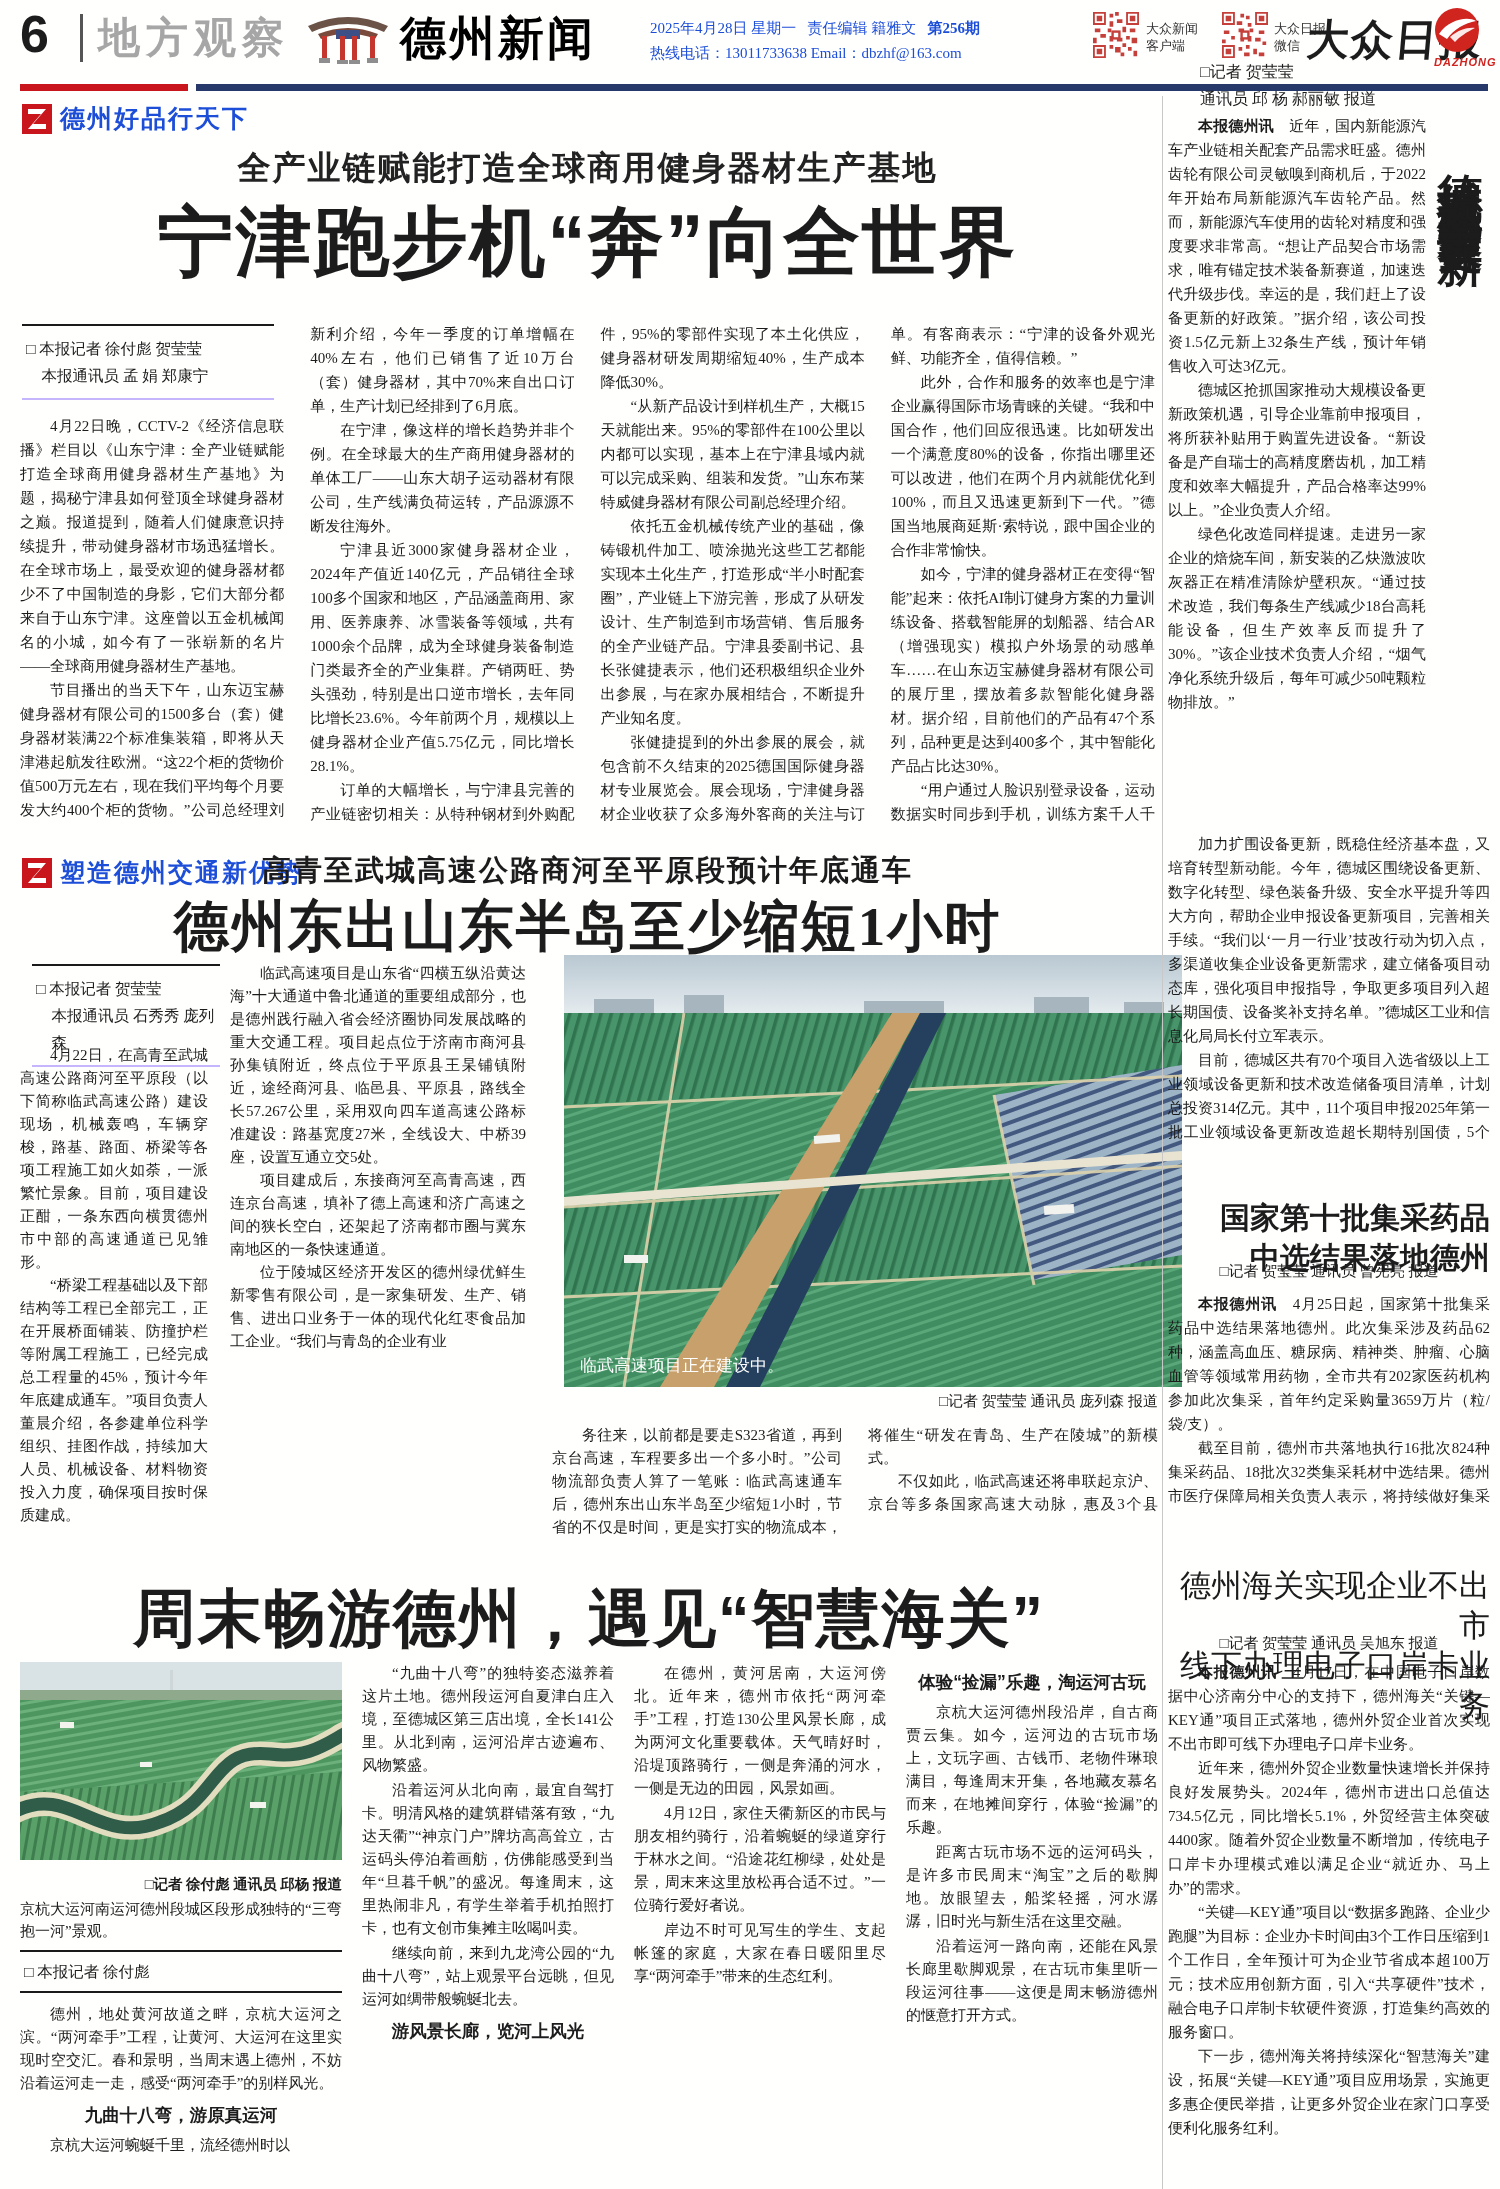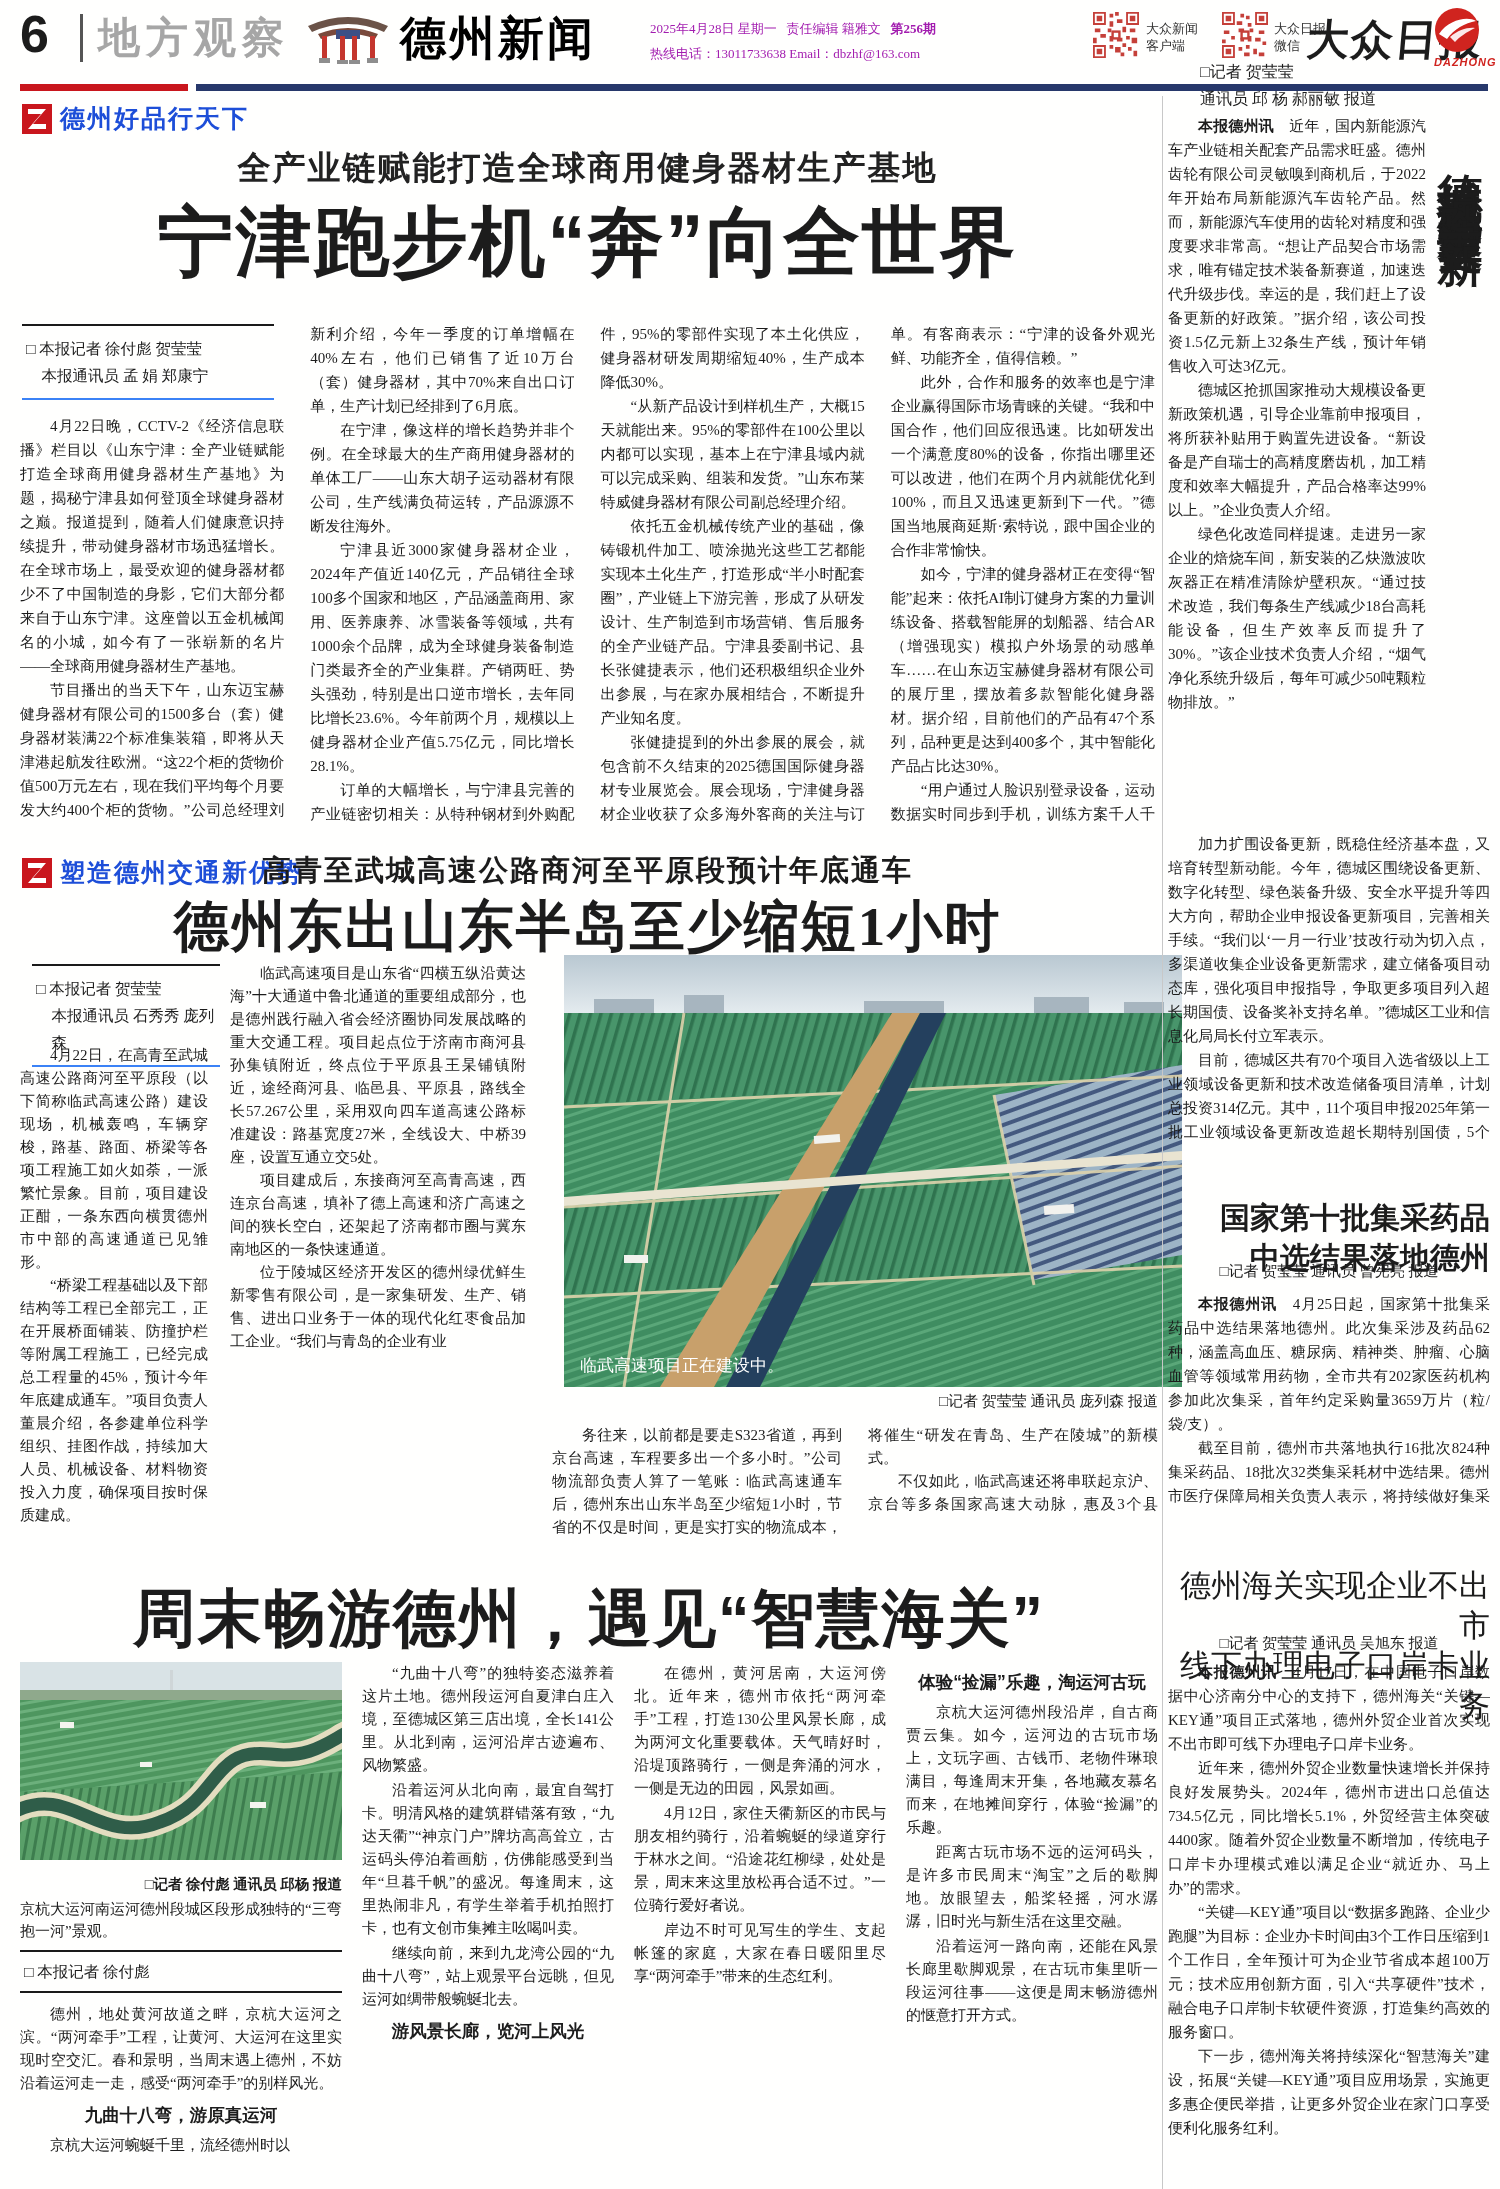--- a/index.html
+++ b/index.html
@@ -6,37 +6,37 @@
   .page{position:relative;width:1500px;height:2189px;background:#fffffe;overflow:hidden;
         font-family:"Liberation Serif","DejaVu Serif",serif;color:#1c1c1c;margin:0 auto;}
   .abs{position:absolute;}
   .sans{font-family:"Liberation Sans","DejaVu Sans",sans-serif;}
   .para{margin:0;text-indent:2em;text-align:justify;}
   
   .pagenum{left:20px;top:4px;font-size:52px;font-weight:900;}
   .hsep{left:80px;top:14px;width:3px;height:48px;background:#555;}
   .section-title{left:98px;top:10px;font-size:42px;font-weight:900;color:#a6a6a6;letter-spacing:6px;}
   .edition-title{left:400px;top:8px;font-size:46px;font-weight:900;color:#000;letter-spacing:3px;}
-  .dateblock{left:650px;top:16px;width:430px;font-size:13px;line-height:25px;color:#a21caf;}
+  .dateblock{left:650px;top:16px;width:430px;font-size:15px;line-height:25px;color:#1d4ed8;}
   .dateblock b{font-weight:700;}
   .qr{width:46px;height:46px;display:block;}
   .qrlabel{font-size:13px;line-height:17px;color:#333;font-family:"Liberation Sans",sans-serif;}
   .masthead{left:1307px;top:12px;font-size:42px;font-weight:900;letter-spacing:2px;transform:skewX(-5deg);font-family:"Liberation Serif",serif;}
   .dazhong{left:1434px;top:56px;font-size:11px;font-weight:700;font-style:italic;color:#d0241f;letter-spacing:1px;}
   .bar-red{left:20px;top:84px;width:168px;height:7px;background:#c9161d;}
   .bar-navy{left:196px;top:84px;width:1292px;height:7px;background:#27386b;}
   
   .tagrow{display:flex;align-items:center;gap:8px;}
   .tagtext{font-weight:900;font-size:25px;color:#1d4ed8;letter-spacing:2px;font-family:"Liberation Sans",sans-serif;}
   
   .a1-kicker{left:20px;top:146px;width:1135px;text-align:center;font-size:33px;font-weight:600;color:#222;letter-spacing:2px;}
   .a1-headline{left:20px;top:192px;width:1135px;text-align:center;font-size:76px;font-weight:900;letter-spacing:2px;}
   .a1-body{left:20px;top:322px;width:1135px;height:504px;column-count:4;column-gap:26px;
            font-size:15px;line-height:24px;overflow:hidden;}
-  .bylinebox{border-top:2px solid #1a1a1a;border-bottom:2px solid #3b82f6;padding:9px 4px;
+  .bylinebox{border-top:2px solid #1a1a1a;border-bottom:2px solid #c4b5fd;padding:9px 4px;
              margin:2px 10px 14px 2px;font-size:15.5px;line-height:27px;break-inside:avoid;}
   .bylinebox .l2{padding-left:1em;}
   
   .a2-kicker{left:20px;top:851px;width:1135px;text-align:center;font-size:29px;font-weight:600;letter-spacing:2px;}
   .a2-headline{left:20px;top:890px;width:1135px;text-align:center;font-size:55px;font-weight:900;letter-spacing:2px;}
   .a2-byline{left:30px;top:962px;width:180px;}
   .a2-colA{left:20px;top:1044px;width:188px;height:506px;font-size:15px;line-height:23px;overflow:hidden;}
   .a2-colB{left:230px;top:962px;width:296px;height:575px;font-size:15px;line-height:23px;overflow:hidden;}
   .a2-photo{left:540px;top:955px;width:618px;height:432px;padding-left:24px;}
   .a2-credit{left:540px;top:1392px;width:618px;text-align:right;font-size:15px;}

